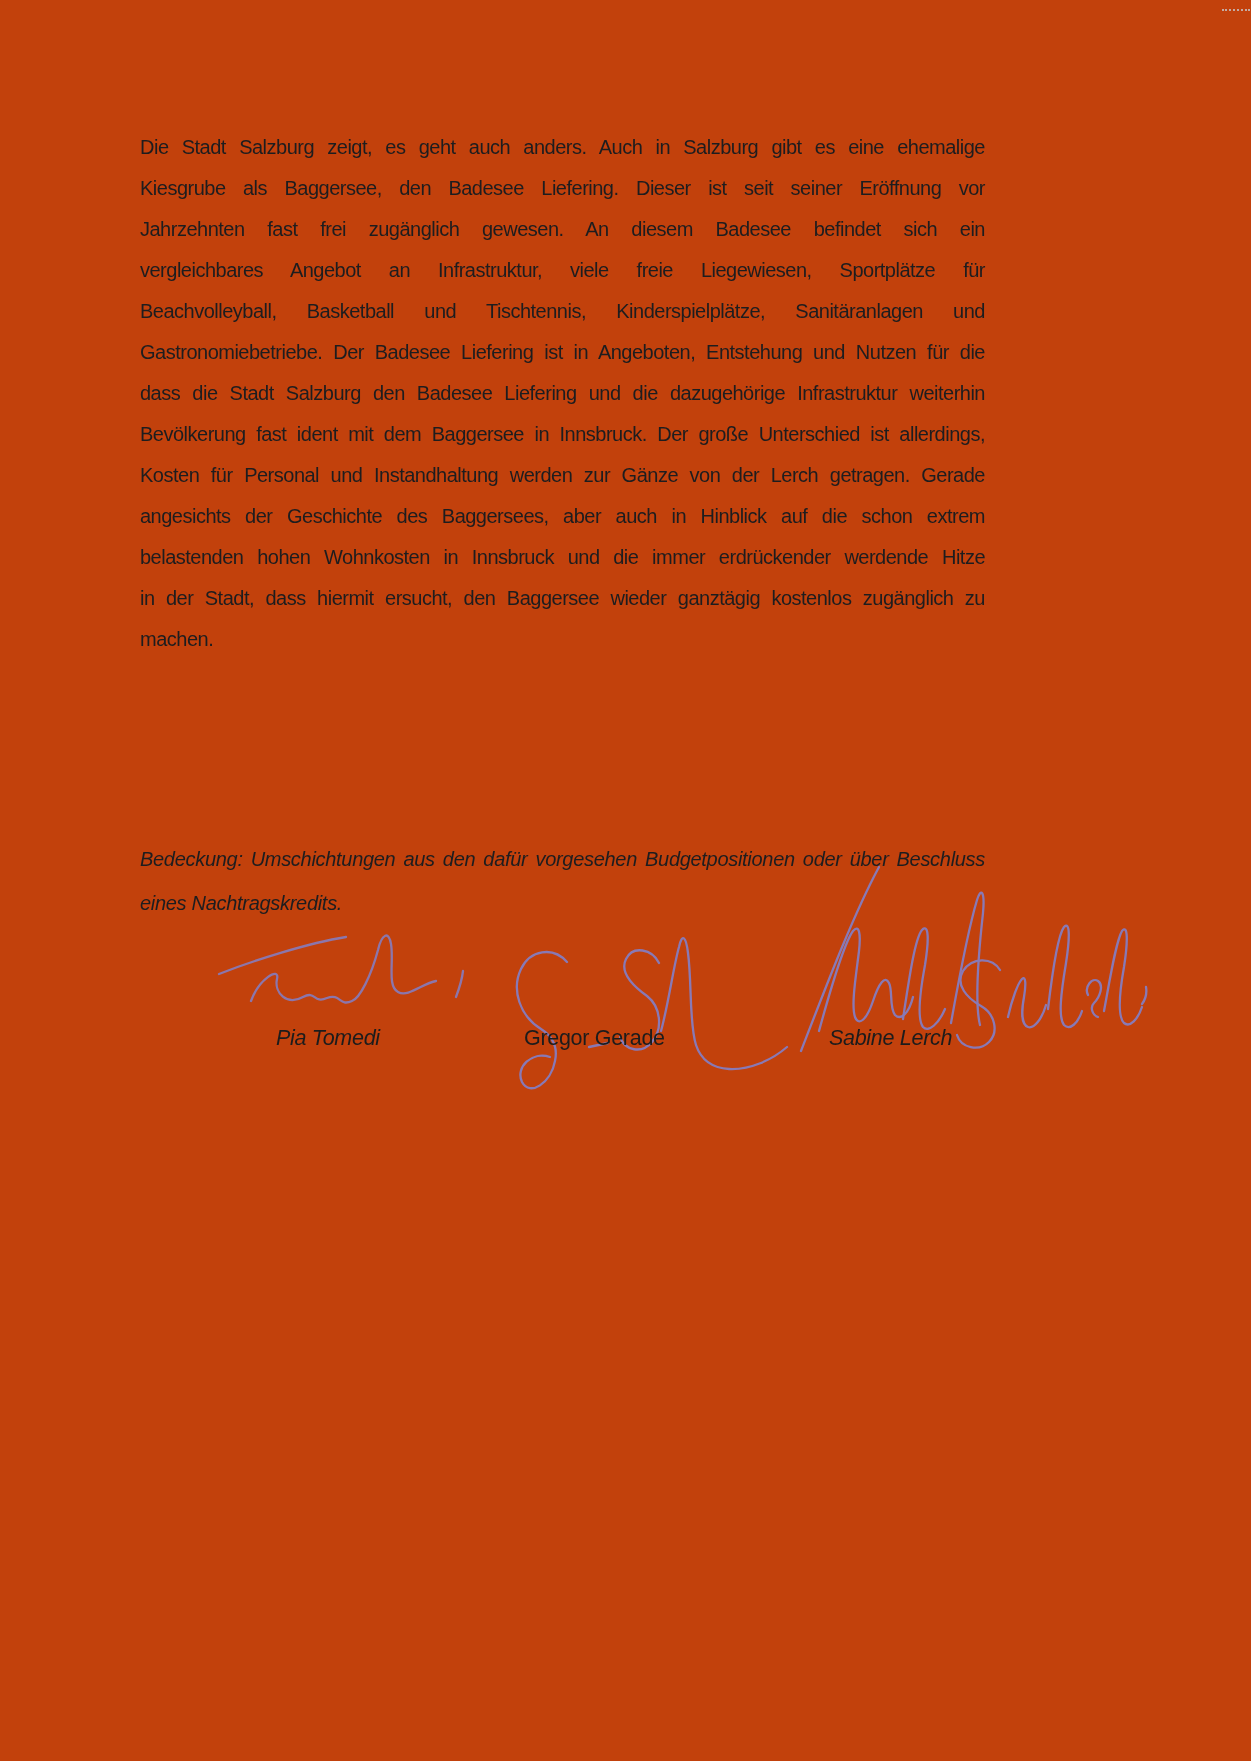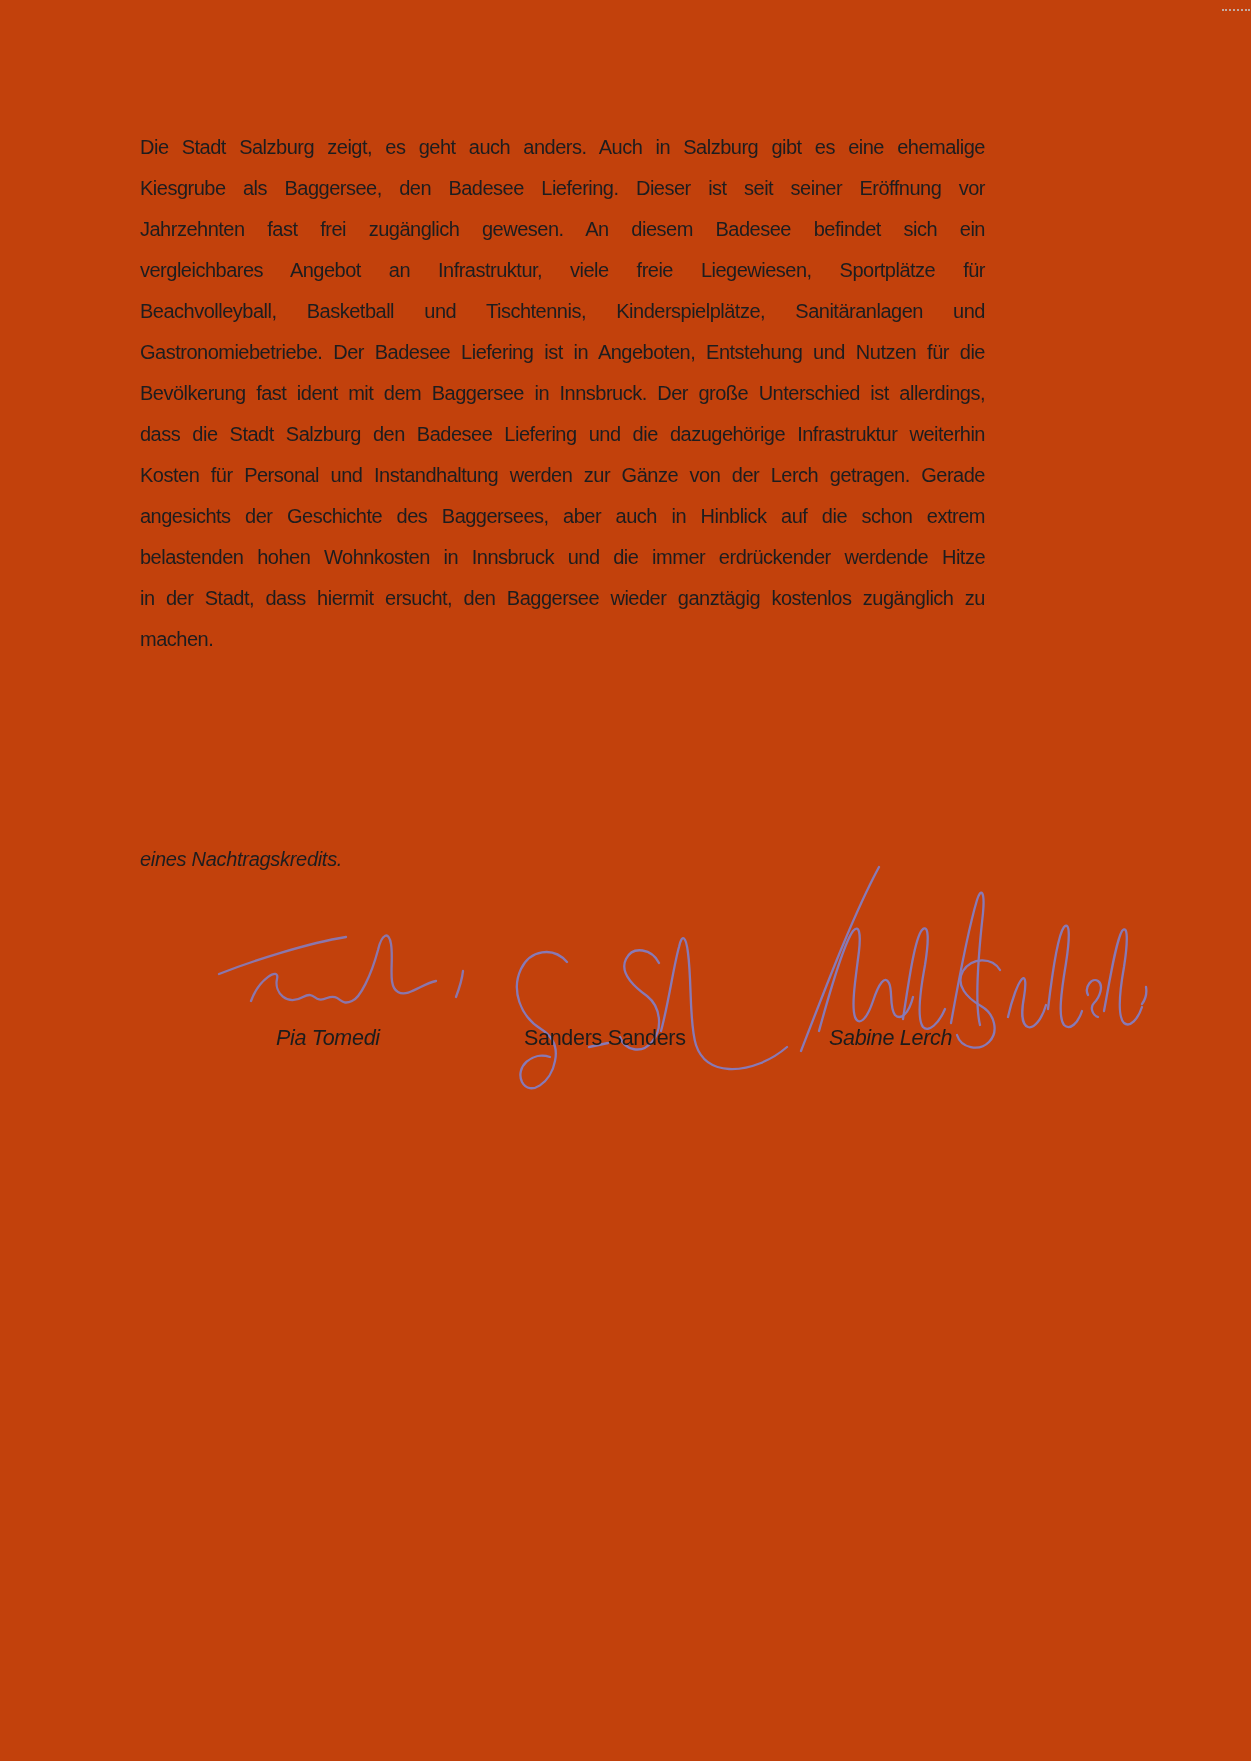--- a/index.html
+++ b/index.html
@@ -101,30 +101,31 @@
 
   <div class="scan-artifact"></div>
 
   <div class="body-block">
       <div class="body-line">Die Stadt Salzburg zeigt, es geht auch anders. Auch in Salzburg gibt es eine ehemalige</div>
       <div class="body-line">Kiesgrube als Baggersee, den Badesee Liefering. Dieser ist seit seiner Eröffnung vor</div>
       <div class="body-line">Jahrzehnten fast frei zugänglich gewesen. An diesem Badesee befindet sich ein</div>
       <div class="body-line">vergleichbares Angebot an Infrastruktur, viele freie Liegewiesen, Sportplätze für</div>
       <div class="body-line">Beachvolleyball, Basketball und Tischtennis, Kinderspielplätze, Sanitäranlagen und</div>
       <div class="body-line">Gastronomiebetriebe. Der Badesee Liefering ist in Angeboten, Entstehung und Nutzen für die</div>
+      <div class="body-line">dass die Stadt Salzburg den Badesee Liefering und die dazugehörige Infrastruktur weiterhin</div>
       <div class="body-line">Bevölkerung fast ident mit dem Baggersee in Innsbruck. Der große Unterschied ist allerdings,</div>
-      <div class="body-line">dass die Stadt Salzburg den Badesee Liefering und die dazugehörige Infrastruktur weiterhin</div>
       <div class="body-line">Kosten für Personal und Instandhaltung werden zur Gänze von der Lerch getragen. Gerade</div>
       <div class="body-line">angesichts der Geschichte des Baggersees, aber auch in Hinblick auf die schon extrem</div>
       <div class="body-line">belastenden hohen Wohnkosten in Innsbruck und die immer erdrückender werdende Hitze</div>
       <div class="body-line">in der Stadt, dass hiermit ersucht, den Baggersee wieder ganztägig kostenlos zugänglich zu</div>
       <div class="body-line last-line">machen.</div>
     </div>
 
   <div class="note-block">
+      <div class="note-line">Bedeckung: Umschichtungen aus den dafür vorgesehen Budgetpositionen oder über Beschluss</div>
       <div class="note-line last-line">eines Nachtragskredits.</div>
     </div>
 
   <svg class="sig-svg" viewBox="0 0 1251 320">
     <g stroke="#8280c9">
       <g opacity="0.85">
         <path d="M219,194 C252,181 308,163 346,157"></path>
         <path d="M251,221 C259,199 280,186 277,199 C274,213 287,226 303,217 C316,210 313,224 327,218 C341,213 339,227 352,221 C360,218 371,196 378,170 C382,153 389,151 391,164 C394,182 387,206 398,212 C408,218 423,203 436,201"></path>
         <path d="M463,191 C462,200 459,209 456,217"></path>
       </g>
@@ -143,16 +144,16 @@
         <path d="M1008,237 C1012,219 1018,203 1022,199 C1026,195 1026,205 1024,217 C1021,233 1022,245 1028,247 C1034,249 1042,239 1046,225"></path>
         <path d="M1048,229 C1052,195 1058,155 1064,147 C1070,141 1070,157 1066,183 C1061,213 1058,237 1064,245 C1070,251 1078,243 1082,231"></path>
         <path d="M1088,215 C1084,207 1092,197 1098,201 C1104,205 1100,217 1094,223 C1090,227 1092,235 1098,237"></path>
         <path d="M1104,231 C1110,199 1116,161 1122,151 C1128,144 1128,161 1124,187 C1119,215 1118,237 1124,243 C1130,248 1138,239 1142,227"></path>
         <path d="M1146,207 C1147,213 1145,220 1142,224"></path>
       </g>
     </g>
   </svg>
 
   <span class="signer-name pos-0">Pia Tomedi</span>
-  <span class="signer-name pos-1">Sanders Sanders</span>
+  <span class="signer-name pos-1">Gregor Gerade</span>
   <span class="signer-name pos-2">Sabine Lerch</span>
 
 </div>
 
 </body></html>

